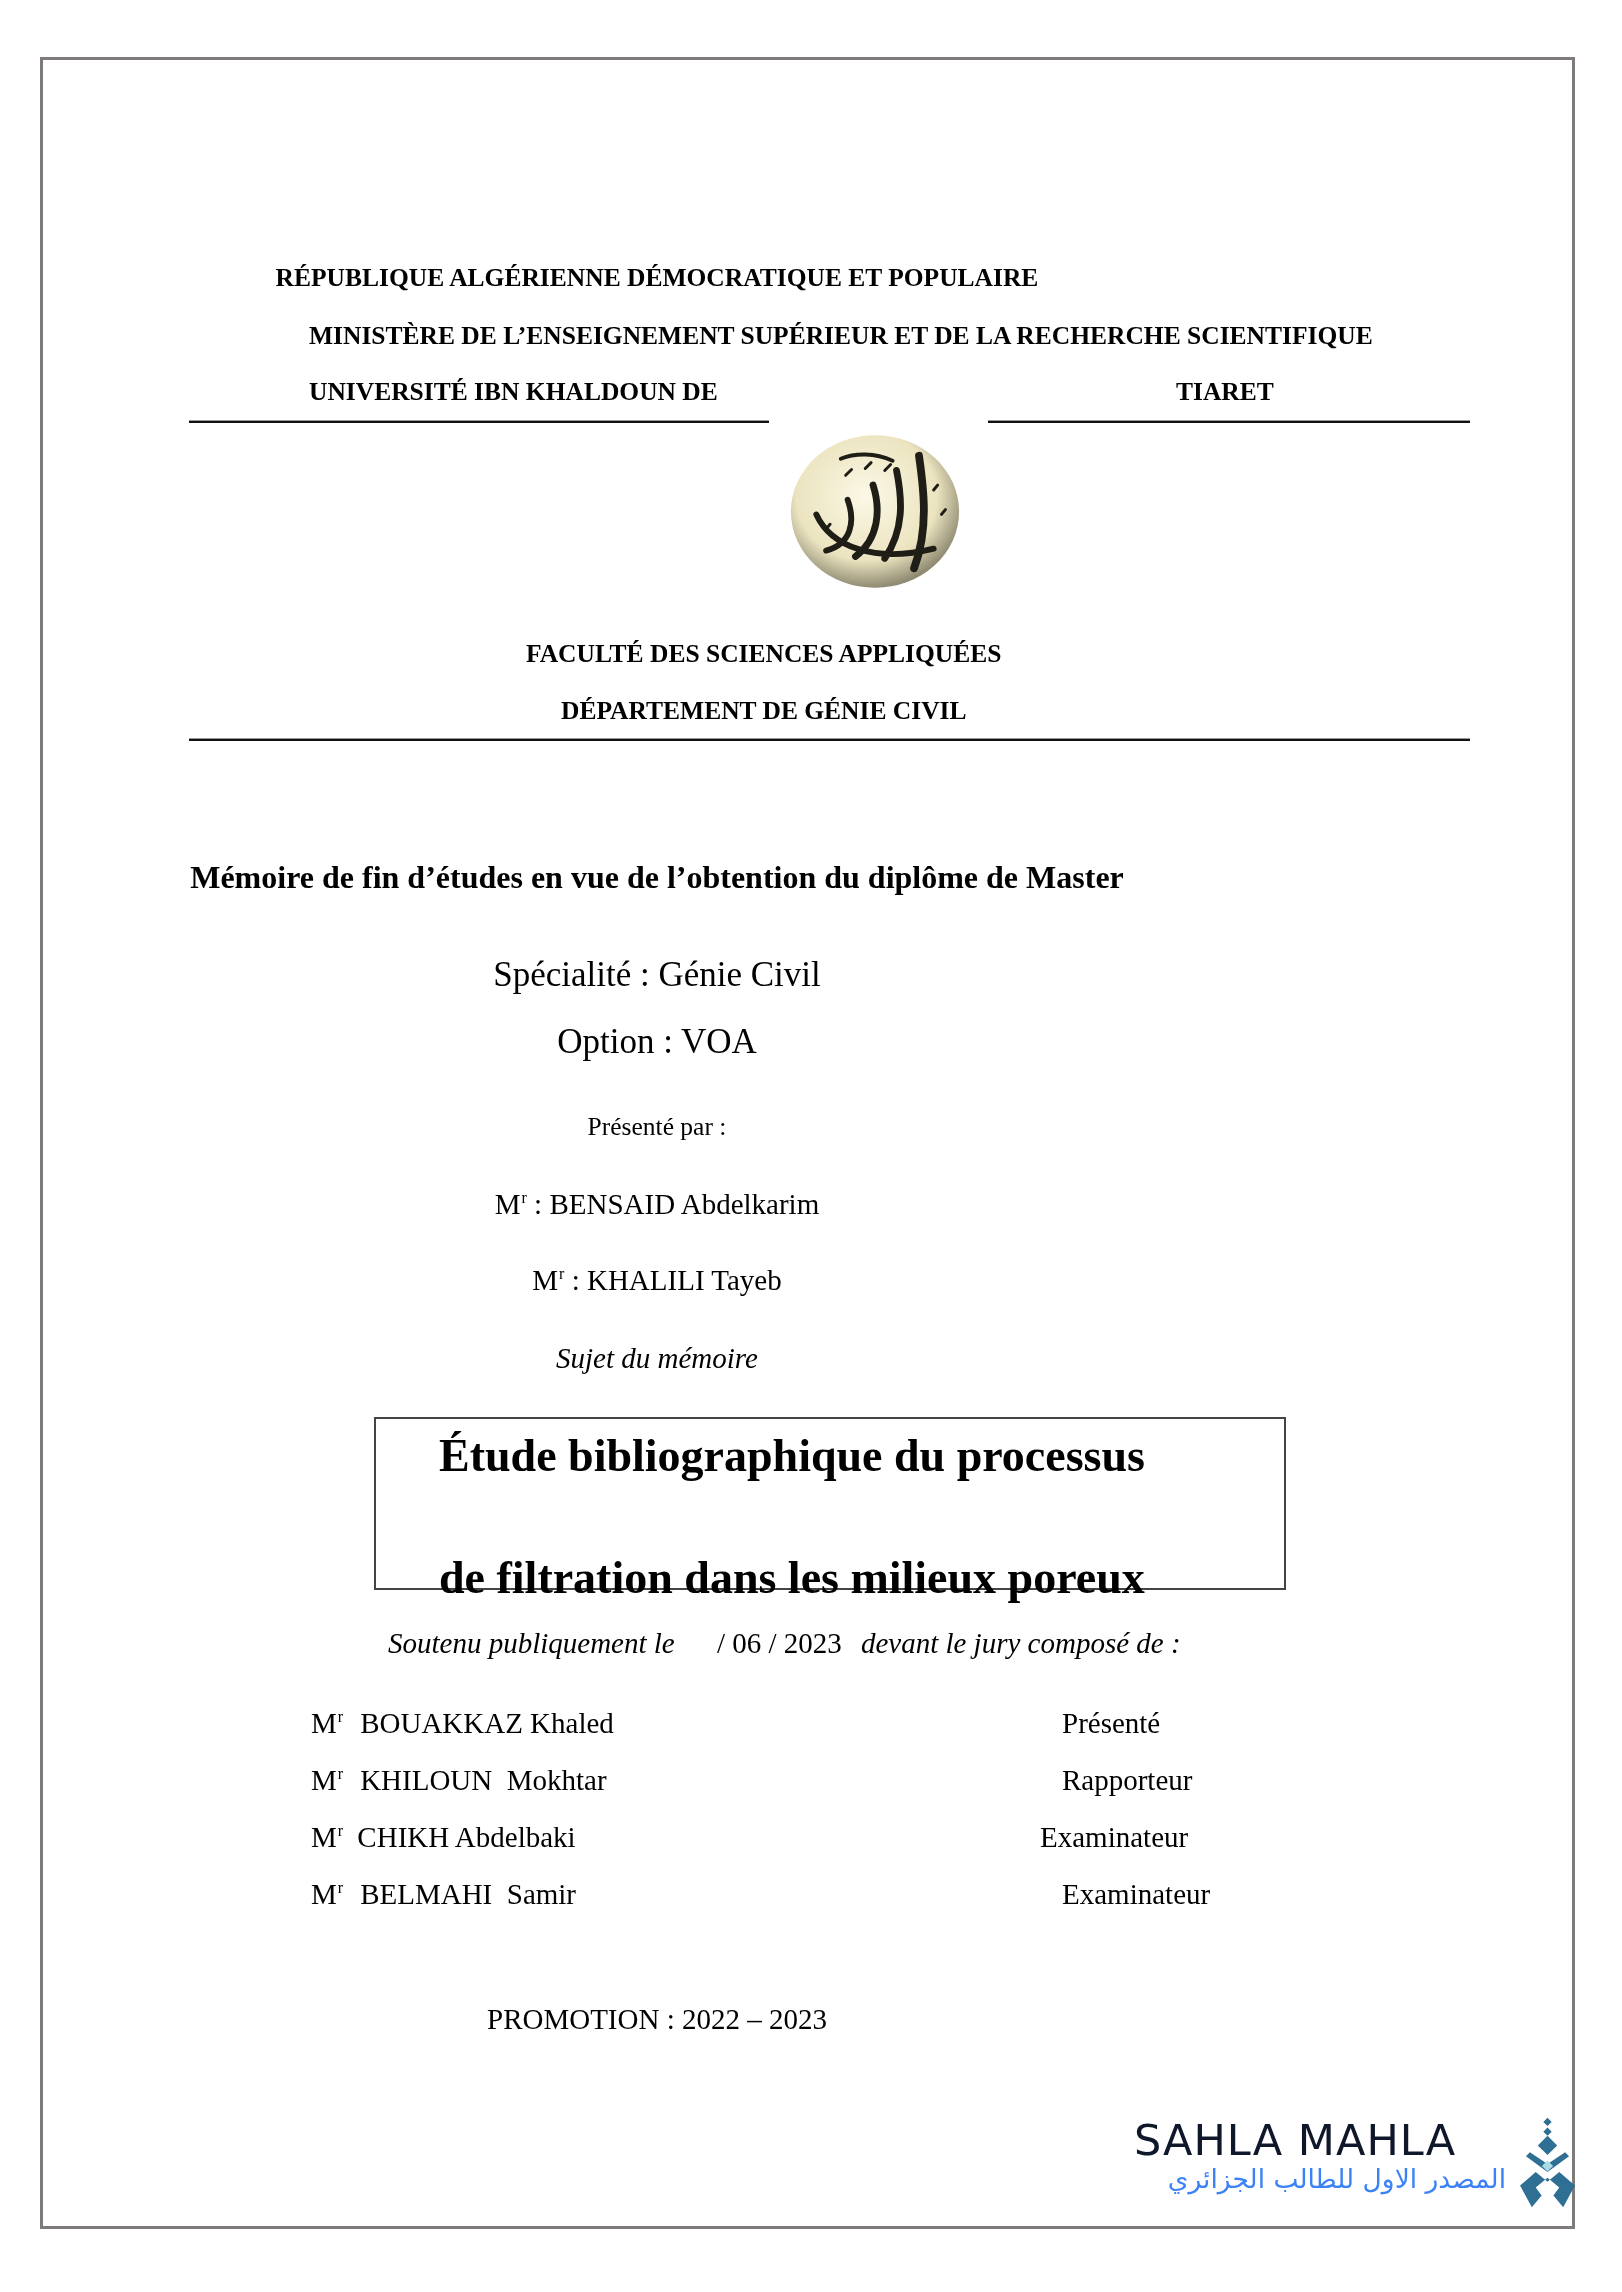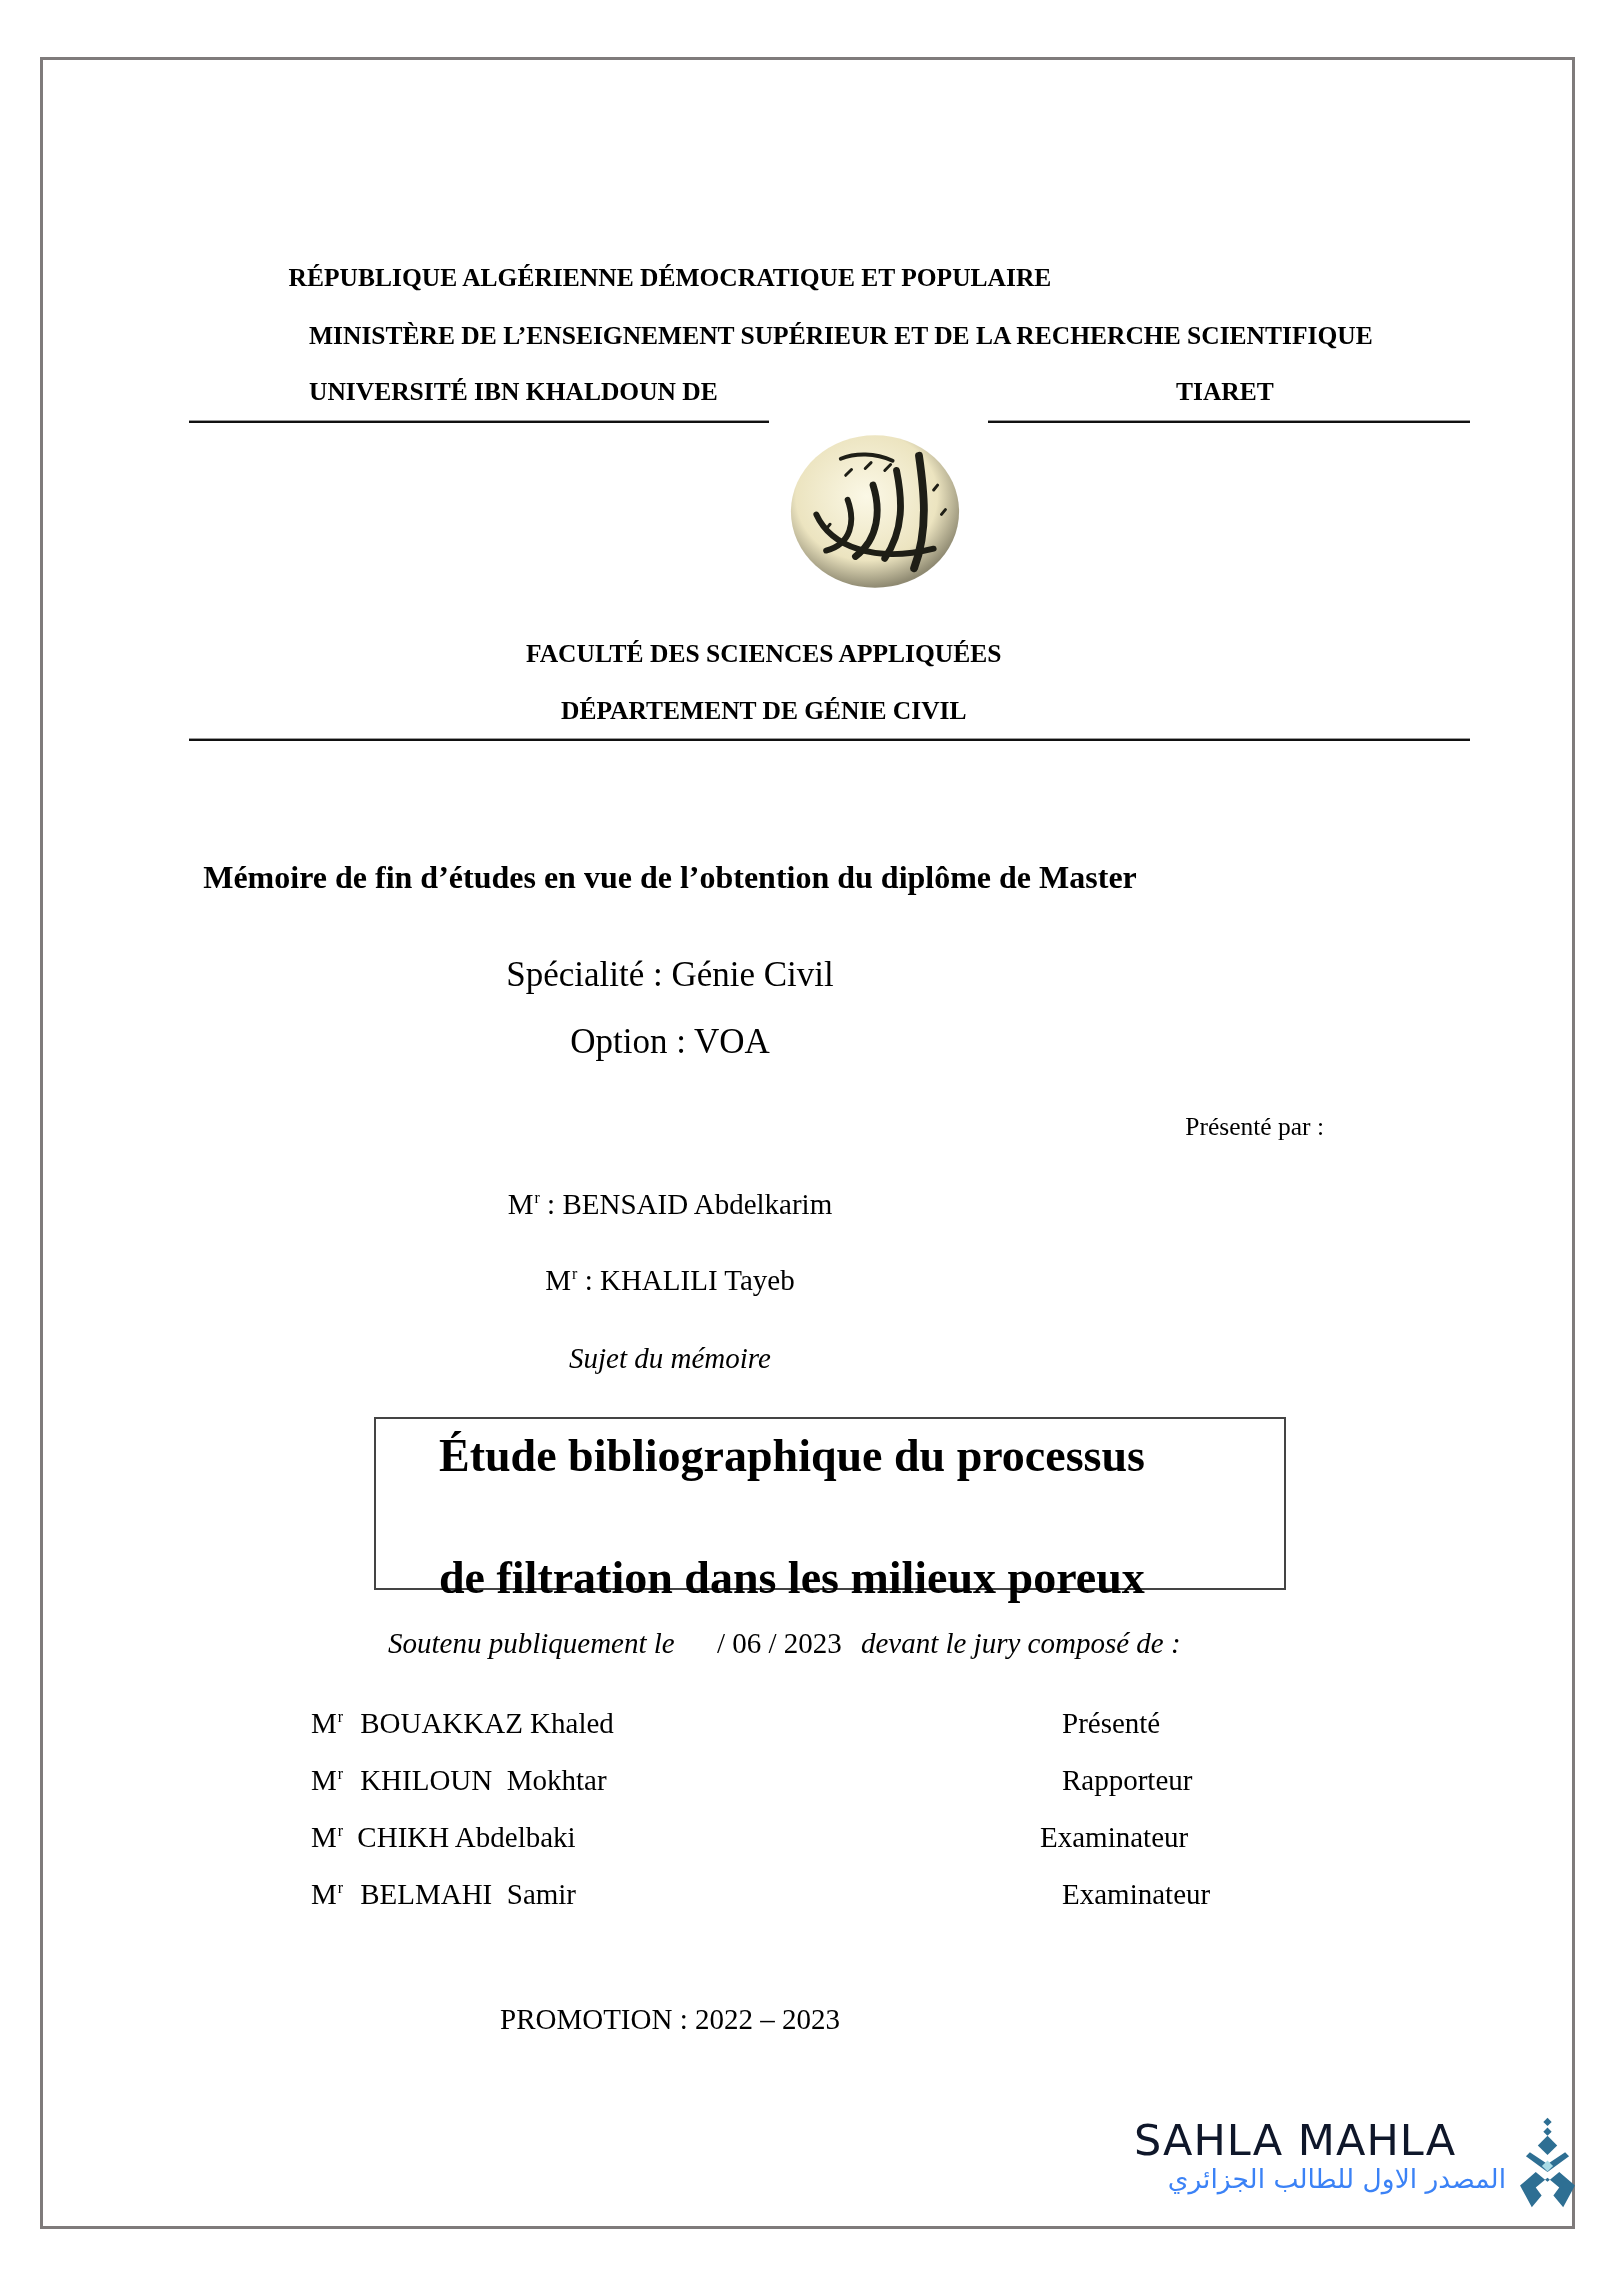--- a/index.html
+++ b/index.html
@@ -1,21 +1,21 @@
 <!DOCTYPE html>
 <html><head>
   <meta charset="utf-8">
   <style>
     html, body { margin: 0; padding: 0; background: #ffffff; }
     body { width: 1622px; height: 2293px; position: relative; overflow: hidden;
            font-family: "Liberation Serif", "DejaVu Serif", serif; color: #000; }
     .frame { position: absolute; left: 40px; top: 57px; width: 1535px; height: 2172px;
              border: 3.9px solid #7f7b7b; box-sizing: border-box; }
     .abs { position: absolute; white-space: nowrap; }
-    .center { left: 16px; width: 1308px; text-align: center; }
+    .center { left: 3px; width: 1308px; text-align: center; }
     .hdr { font-weight: bold; font-size: 25.5px; letter-spacing: 0px; }
     .rule { position: absolute; height: 2px; background: #111; border-top: 1px solid #9a9a9a; }
     .logo { position: absolute; left: 787px; top: 431px; width: 176px; height: 162px; }
     .memoire { font-weight: bold; font-size: 32px; }
     .spec { font-size: 35px; }
     .pres { font-size: 25.5px; }
     .student { font-size: 29px; }
     .student sup, .jury sup { font-size: 0.55em; vertical-align: 0.7em; margin-left: 1px; }
     .italic { font-style: italic; }
     .title-box { position: absolute; left: 374px; top: 1417px; width: 912px; height: 173px;
@@ -64,21 +64,21 @@
   </g>
 </svg>
 
 <div class="abs hdr" style="left:526px; top:639px;">FACULTÉ DES SCIENCES APPLIQUÉES</div>
 <div class="abs hdr" style="left:561px; top:696px;">DÉPARTEMENT DE GÉNIE CIVIL</div>
 <div class="rule" style="left:189px; top:738px; width:1281px;"></div>
 
 <div class="abs center memoire" style="top:859px;">Mémoire de fin d’études en vue de l’obtention du diplôme de Master</div>
 <div class="abs center spec" style="top:955px;">Spécialité : Génie Civil</div>
 <div class="abs center spec" style="top:1022px;">Option : VOA</div>
-<div class="abs center pres" style="top:1112px;text-align:right;">Présenté par :</div>
+<div class="abs center pres" style="top:1112px;">Présenté par :</div>
 
 <div class="abs center student" style="top:1188px;">
   <span>M</span><sup>r</sup>
   <span>: BENSAID Abdelkarim</span>
 </div>
 <div class="abs center student" style="top:1264px;">
   <span>M</span><sup>r</sup>
   <span>: KHALILI Tayeb</span>
 </div>
 <div class="abs center student italic" style="top:1342px;">Sujet du mémoire</div>

